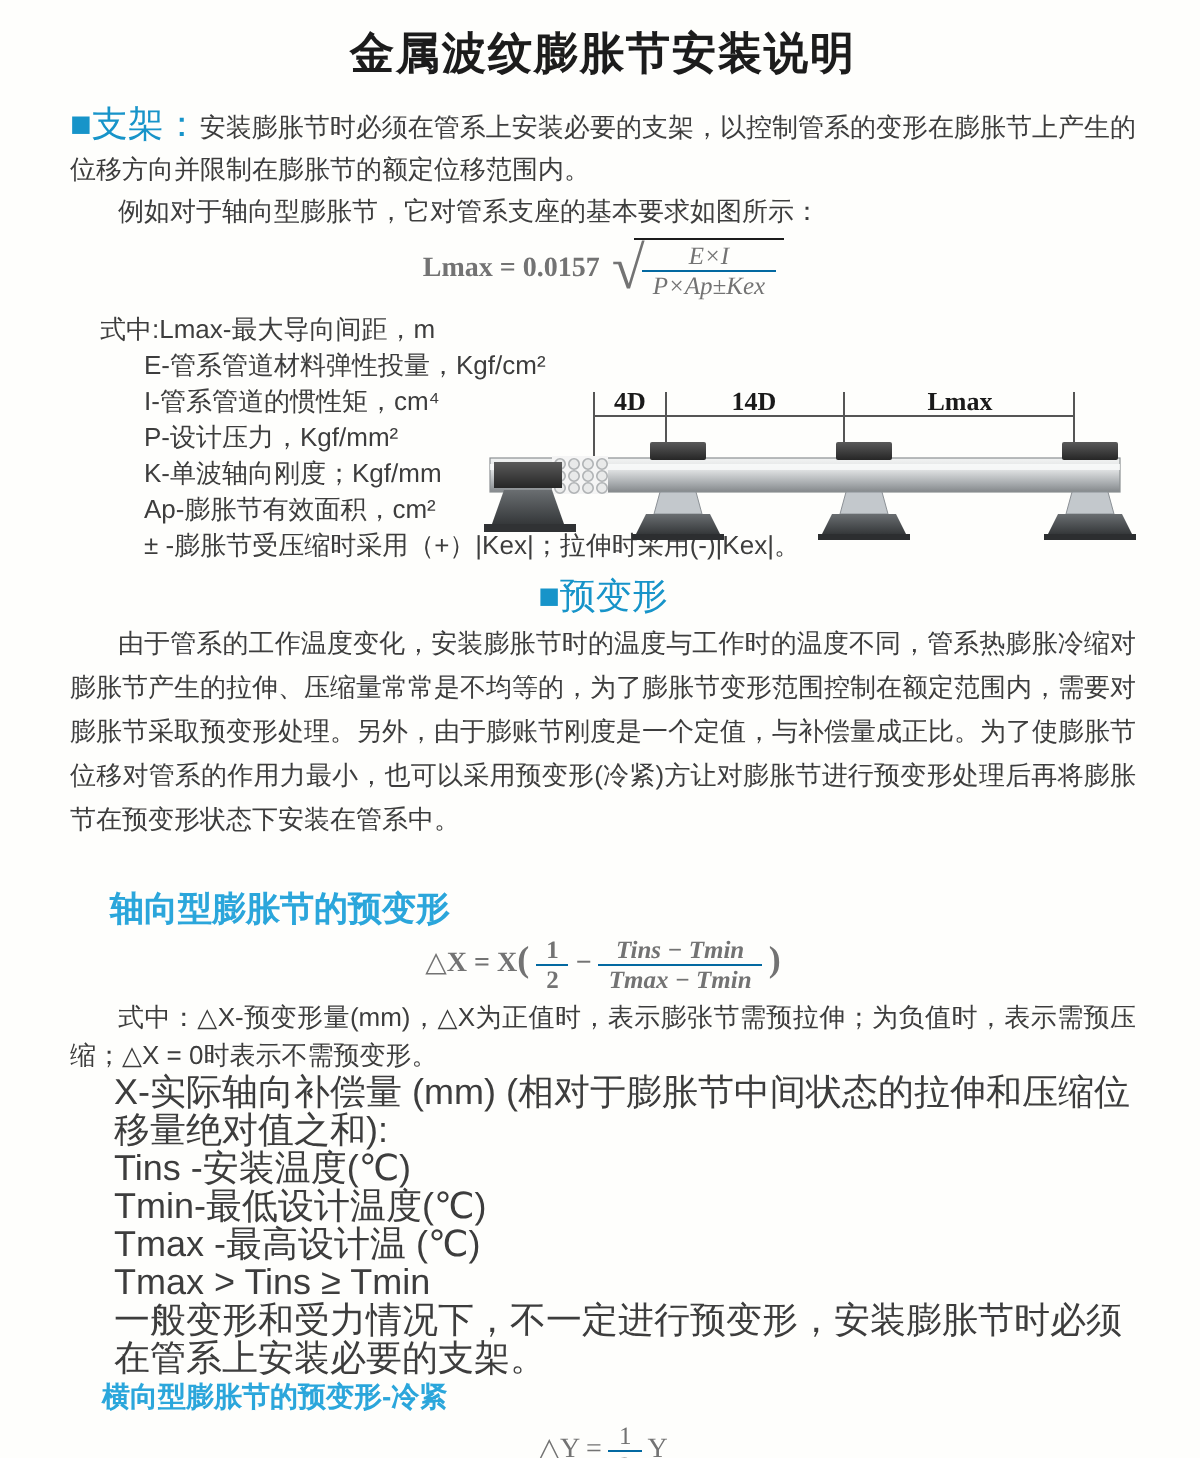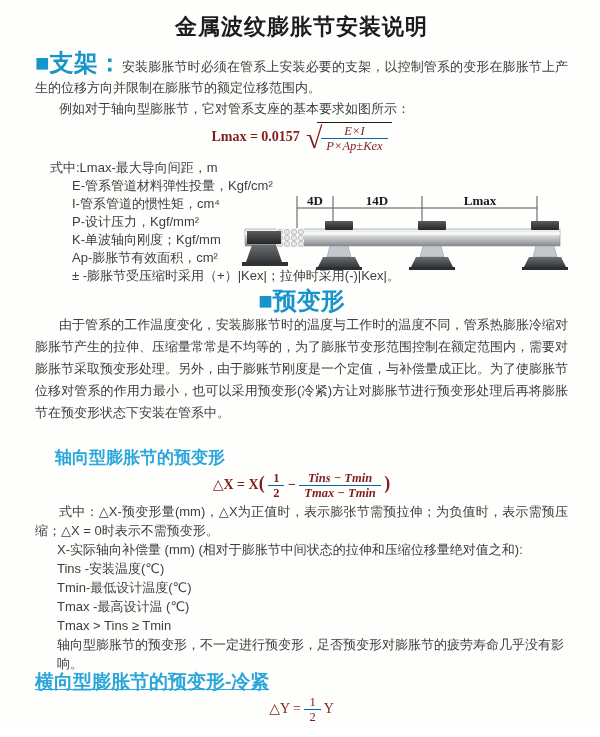--- a/index.html
+++ b/index.html
@@ -9,40 +9,40 @@
     background: #fefefc;
     font-family: "Liberation Sans", "DejaVu Sans", sans-serif;
     color: var(--body-text, #3d3d3d);
     padding: 12px 32px 12px 35px;
   }
   h1 { font-size: 22px; line-height: 30px; text-align: center; font-weight: bold;
        color: #1c1c1c; letter-spacing: 1px; margin-bottom: 10px; }
   .body { font-size: 13px; line-height: 21px; text-align: justify; }
   .indent { text-indent: 24px; }
   .para-intro { margin-top: 4px; }
-  .sec-h { color: var(--accent-blue, #1794c9); font-size: 24px; font-weight: bold; }
+  .sec-h { color: var(--accent-blue, #1794c9); font-size: 18px; font-weight: normal; }
   h2.sec-h { display: block; margin: 5px 0 2px; line-height: 22px; text-align: center; }
   .sub-h { color: var(--accent-cyan, #2ba6db); font-size: 17px; font-weight: bold; line-height: 20px; }
   .sub-h.axial { margin-left: 20px; margin-top: 24px; }
-  .sub-h.lateral { font-size: 19px; line-height: 22px; margin: -2px 0 2px; text-decoration: underline; }
-  .formula { text-align: center; font-family: "Liberation Serif", "DejaVu Serif", serif; color: #7f1d1d; }
+  .sub-h.lateral { font-size: 14px; line-height: 22px; margin: -2px 16px 2px; }
+  .formula { text-align: center; font-family: "Liberation Serif", "DejaVu Serif", serif; color: #737373; }
   .f1 { margin: 3px 0 6px; }
   .f-lhs { font-weight: bold; font-size: 14px; }
   .radical { font-size: 30px; vertical-align: middle; margin: 0 -5px 0 6px; line-height: 1; }
   .rad-box { display: inline-block; vertical-align: middle; border-top: 1.5px solid #1c1c1c; padding: 1px 4px 0; }
   .frac { display: inline-block; vertical-align: middle; text-align: center; font-size: 12.5px; line-height: 14px; }
   .frac .num { display: block; border-bottom: 1px solid #0369a1; padding: 0 5px; }
   .frac .den { display: block; padding: 0 5px; }
   .it { font-style: italic; }
   .f2 { margin: 3px 0 2px; font-size: 14px; font-weight: bold; }
   .f3 { margin: 2px 0 0; font-size: 14px; }
   .defs1 { font-size: 13px; line-height: 18px; margin-top: 2px; margin-left: 15px; }
   .defs1 > div { margin-left: 22px; }
   .defs1 > div:first-child { margin-left: 0; }
-  .defs2 { font-size: 13px; line-height: 19px; }
+  .defs2 { font-size: 18px; line-height: 19px; }
   .defs2 > div { margin-left: 22px; }
   .explain { line-height: 19px; margin-top: 2px; }
   .diagram { position: absolute; left: 240px; top: 188px; }
   .diagram text { font-family: "Liberation Serif", "DejaVu Serif", serif;
                   font-weight: bold; font-size: 13px; fill: #1a1a1a; }
 </style>
 </head>
 <body>
 
 <div class="page">
@@ -157,21 +157,21 @@
   </div>
 
   <p class="body indent explain">式中：△X-预变形量(mm)，△X为正值时，表示膨张节需预拉伸；为负值时，表示需预压缩；△X = 0时表示不需预变形。</p>
 
   <div class="defs2">
     <div>X-实际轴向补偿量 (mm) (相对于膨胀节中间状态的拉伸和压缩位移量绝对值之和):</div>
     <div>Tins -安装温度(℃)</div>
     <div>Tmin-最低设计温度(℃)</div>
     <div>Tmax -最高设计温 (℃)</div>
     <div>Tmax &gt; Tins ≥ Tmin</div>
-    <div>轴向型膨胀节的预变形，不一定进行预变形，足否预变形对膨胀节的疲劳寿命几乎没有影响。</div>
+    <div>一般变形和受力情况下，不一定进行预变形，安装膨胀节时必须在管系上安装必要的支架。</div>
   </div>
 
   <h3 class="sub-h lateral">横向型膨胀节的预变形-冷紧</h3>
 
   <div class="formula f3">
     <span>△Y =</span>
     <span class="frac"><span class="num">1</span><span class="den">2</span></span>
     <span>Y</span>
   </div>
 

